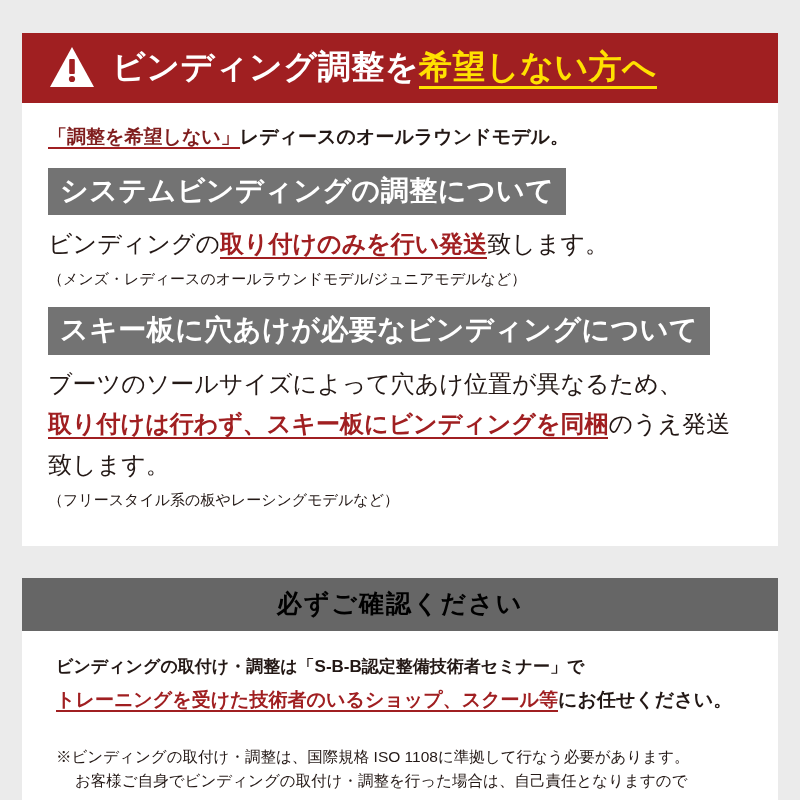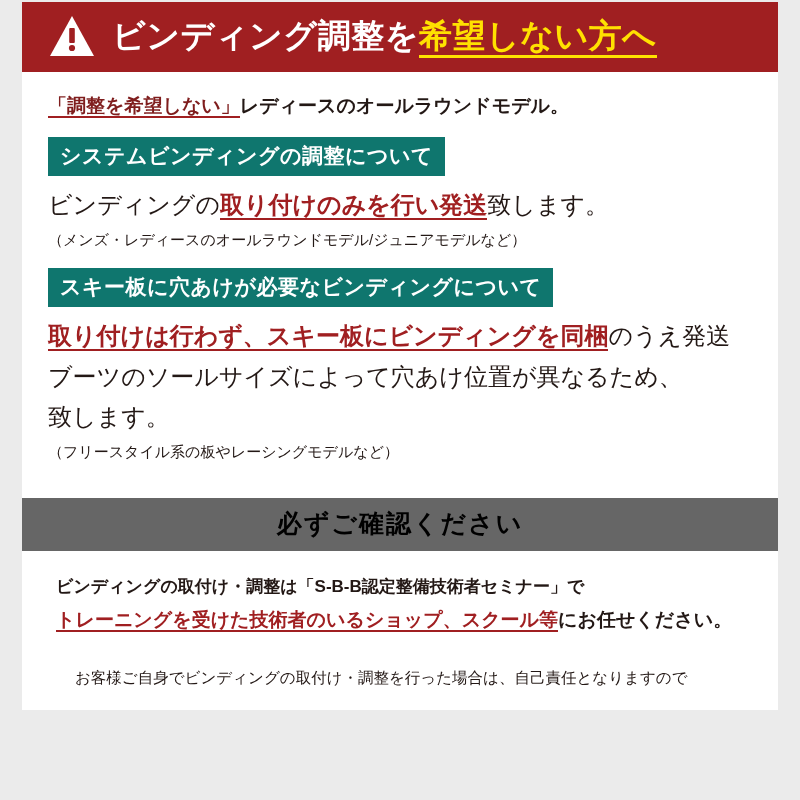--- a/index.html
+++ b/index.html
@@ -12,24 +12,24 @@
     background: #ebebeb;
     font-family: "Liberation Sans", sans-serif;
     color: #231815;
     overflow: hidden;
   }
   .page {
     position: relative;
     width: 800px;
     height: 584px;
     box-sizing: border-box;
-    padding: 2px 22px;
+    padding: 33px 22px;
     display: flex;
     flex-direction: column;
-    gap: 0;
+    gap: 32px;
   }
 
   
   .panel {
     background: #ffffff;
     box-sizing: border-box;
   }
   .panel-1 {
     padding-bottom: 18px;
   }
@@ -69,23 +69,23 @@
     font-weight: bold;
     margin: 22px 0 18px 0;
     line-height: 1.3;
   }
   .lead .quoted {
     color: #7f1d1d;
     border-bottom: 2px solid #a01f21;
   }
 
   .sub-bar {
-    background: #0f766e;
+    background: #737373;
     color: #ffffff;
-    font-size: 21px;
+    font-size: 28px;
     font-weight: bold;
     padding: 6px 12px 8px 12px;
     display: inline-block;
     line-height: 1.2;
     letter-spacing: 0.5px;
   }
   .sub-bar-wrap { margin-bottom: 12px; }
 
   .body-line {
     font-size: 24px;
@@ -167,35 +167,36 @@
 
       <div class="sub-bar-wrap">
         <span class="sub-bar">システムビンディングの調整について</span>
       </div>
       <p class="body-line"><span>ビンディングの</span><span class="red-u">取り付けのみを行い発送</span><span>致します。</span></p>
       <p class="note">（メンズ・レディースのオールラウンドモデル/ジュニアモデルなど）</p>
 
       <div class="sub-bar-wrap blk-2">
         <span class="sub-bar">スキー板に穴あけが必要なビンディングについて</span>
       </div>
+      <p class="body-line">ブーツのソールサイズによって穴あけ位置が異なるため、</p>
       <p class="body-line"><span class="red-u">取り付けは行わず、スキー板にビンディングを同梱</span><span>のうえ発送</span></p>
-      <p class="body-line">ブーツのソールサイズによって穴あけ位置が異なるため、</p>
       <p class="body-line">致します。</p>
       <p class="note">（フリースタイル系の板やレーシングモデルなど）</p>
 
     </div>
   </section>
 
   <section class="panel panel-2">
 
     <div class="gray-bar">必ずご確認ください</div>
 
     <div class="p2-body">
       <p class="p2-line1">ビンディングの取付け・調整は「S-B-B認定整備技術者セミナー」で</p>
       <p class="p2-line2"><span class="red-u">トレーニングを受けた技術者のいるショップ、スクール等</span><span>にお任せください。</span></p>
 
       <div class="fineprint">
+        <div>※ビンディングの取付け・調整は、国際規格 ISO 1108に準拠して行なう必要があります。</div>
         <div class="indent">お客様ご自身でビンディングの取付け・調整を行った場合は、自己責任となりますので</div>
       </div>
     </div>
   </section>
 
 </div>
 
 </body></html>

